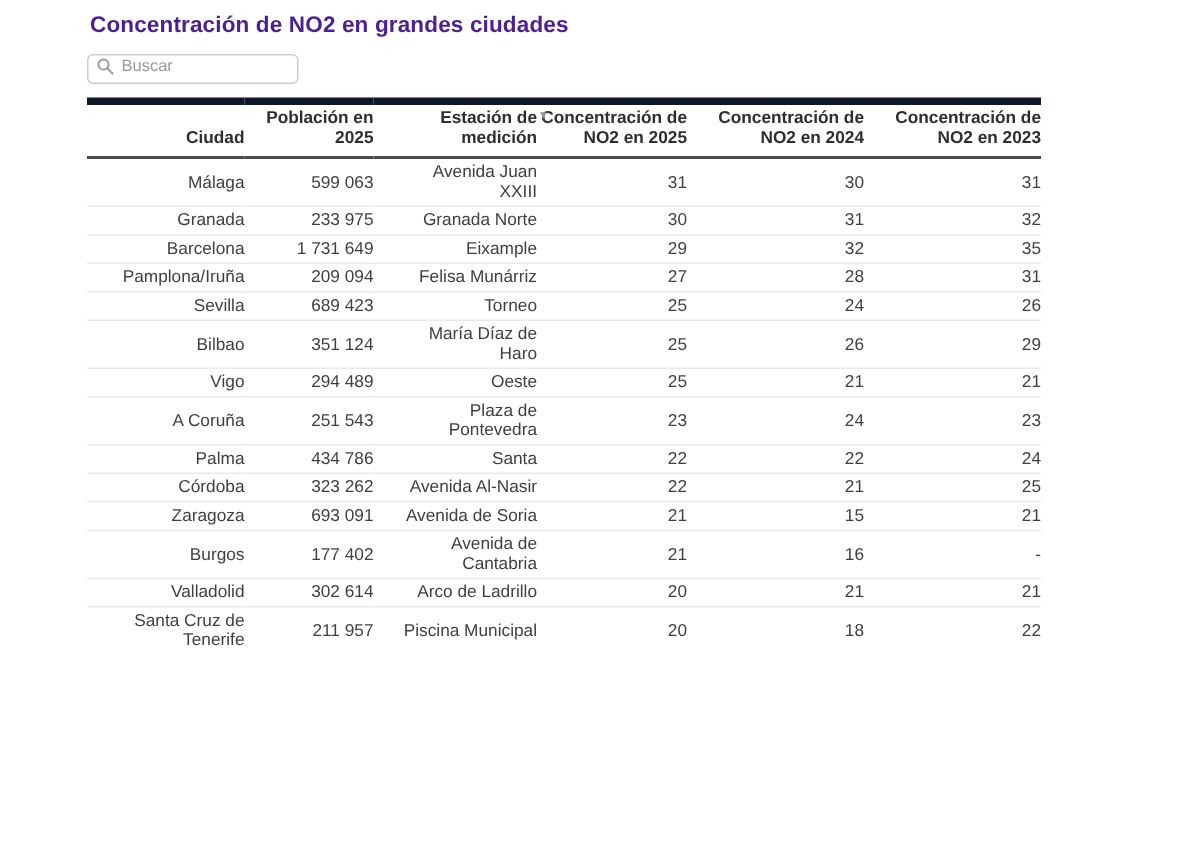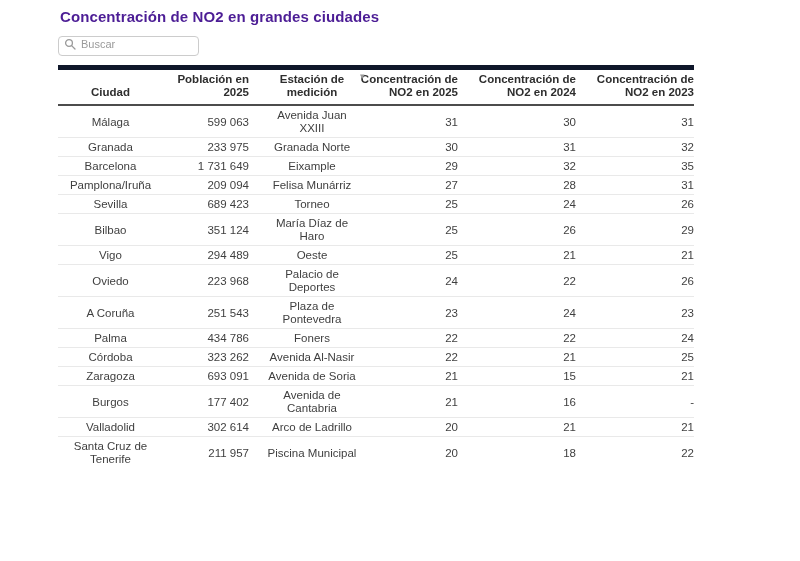--- a/index.html
+++ b/index.html
@@ -61,21 +61,21 @@
     color: #2e2e2e;
     vertical-align: bottom;
     padding: 3px 0 5px 0;
     border-top: 5px solid #0f172a;
     border-bottom: 2px solid #4c4c4c;
     line-height: 13px;
     font-size: 11.5px;
     cursor: pointer;
   }
   .th-label { white-space: pre-line; display: inline-block; }
-  .al { text-align: center; }
+  .al { text-align: right; }
   .ar { text-align: right; }
   .pad { padding-left: 17px; }
   td {
     padding: 3px 0 2px 0;
     border-bottom: 1px solid #e9e9e9;
     line-height: 13px;
     vertical-align: middle;
   }
   tbody tr:last-child td { border-bottom: none; }
   th.sorted { position: relative; }
@@ -200,42 +200,34 @@
 
   <tr>
     <td class="al">Vigo</td>
     <td class="ar">294 489</td>
     <td class="al pad">Oeste</td>
     <td class="ar">25</td>
     <td class="ar">21</td>
     <td class="ar">21</td>
   </tr>
 
-  <tr>
-    <td class="al">Oviedo</td>
-    <td class="ar">223 968</td>
-    <td class="al pad">Palacio de Deportes</td>
-    <td class="ar">24</td>
-    <td class="ar">22</td>
-    <td class="ar">26</td>
-  </tr>
 
   <tr>
     <td class="al">A Coruña</td>
     <td class="ar">251 543</td>
     <td class="al pad">Plaza de Pontevedra</td>
     <td class="ar">23</td>
     <td class="ar">24</td>
     <td class="ar">23</td>
   </tr>
 
   <tr>
     <td class="al">Palma</td>
     <td class="ar">434 786</td>
-    <td class="al pad">Foners</td>
+    <td class="al pad">Santa</td>
     <td class="ar">22</td>
     <td class="ar">22</td>
     <td class="ar">24</td>
   </tr>
 
   <tr>
     <td class="al">Córdoba</td>
     <td class="ar">323 262</td>
     <td class="al pad">Avenida Al-Nasir</td>
     <td class="ar">22</td>

